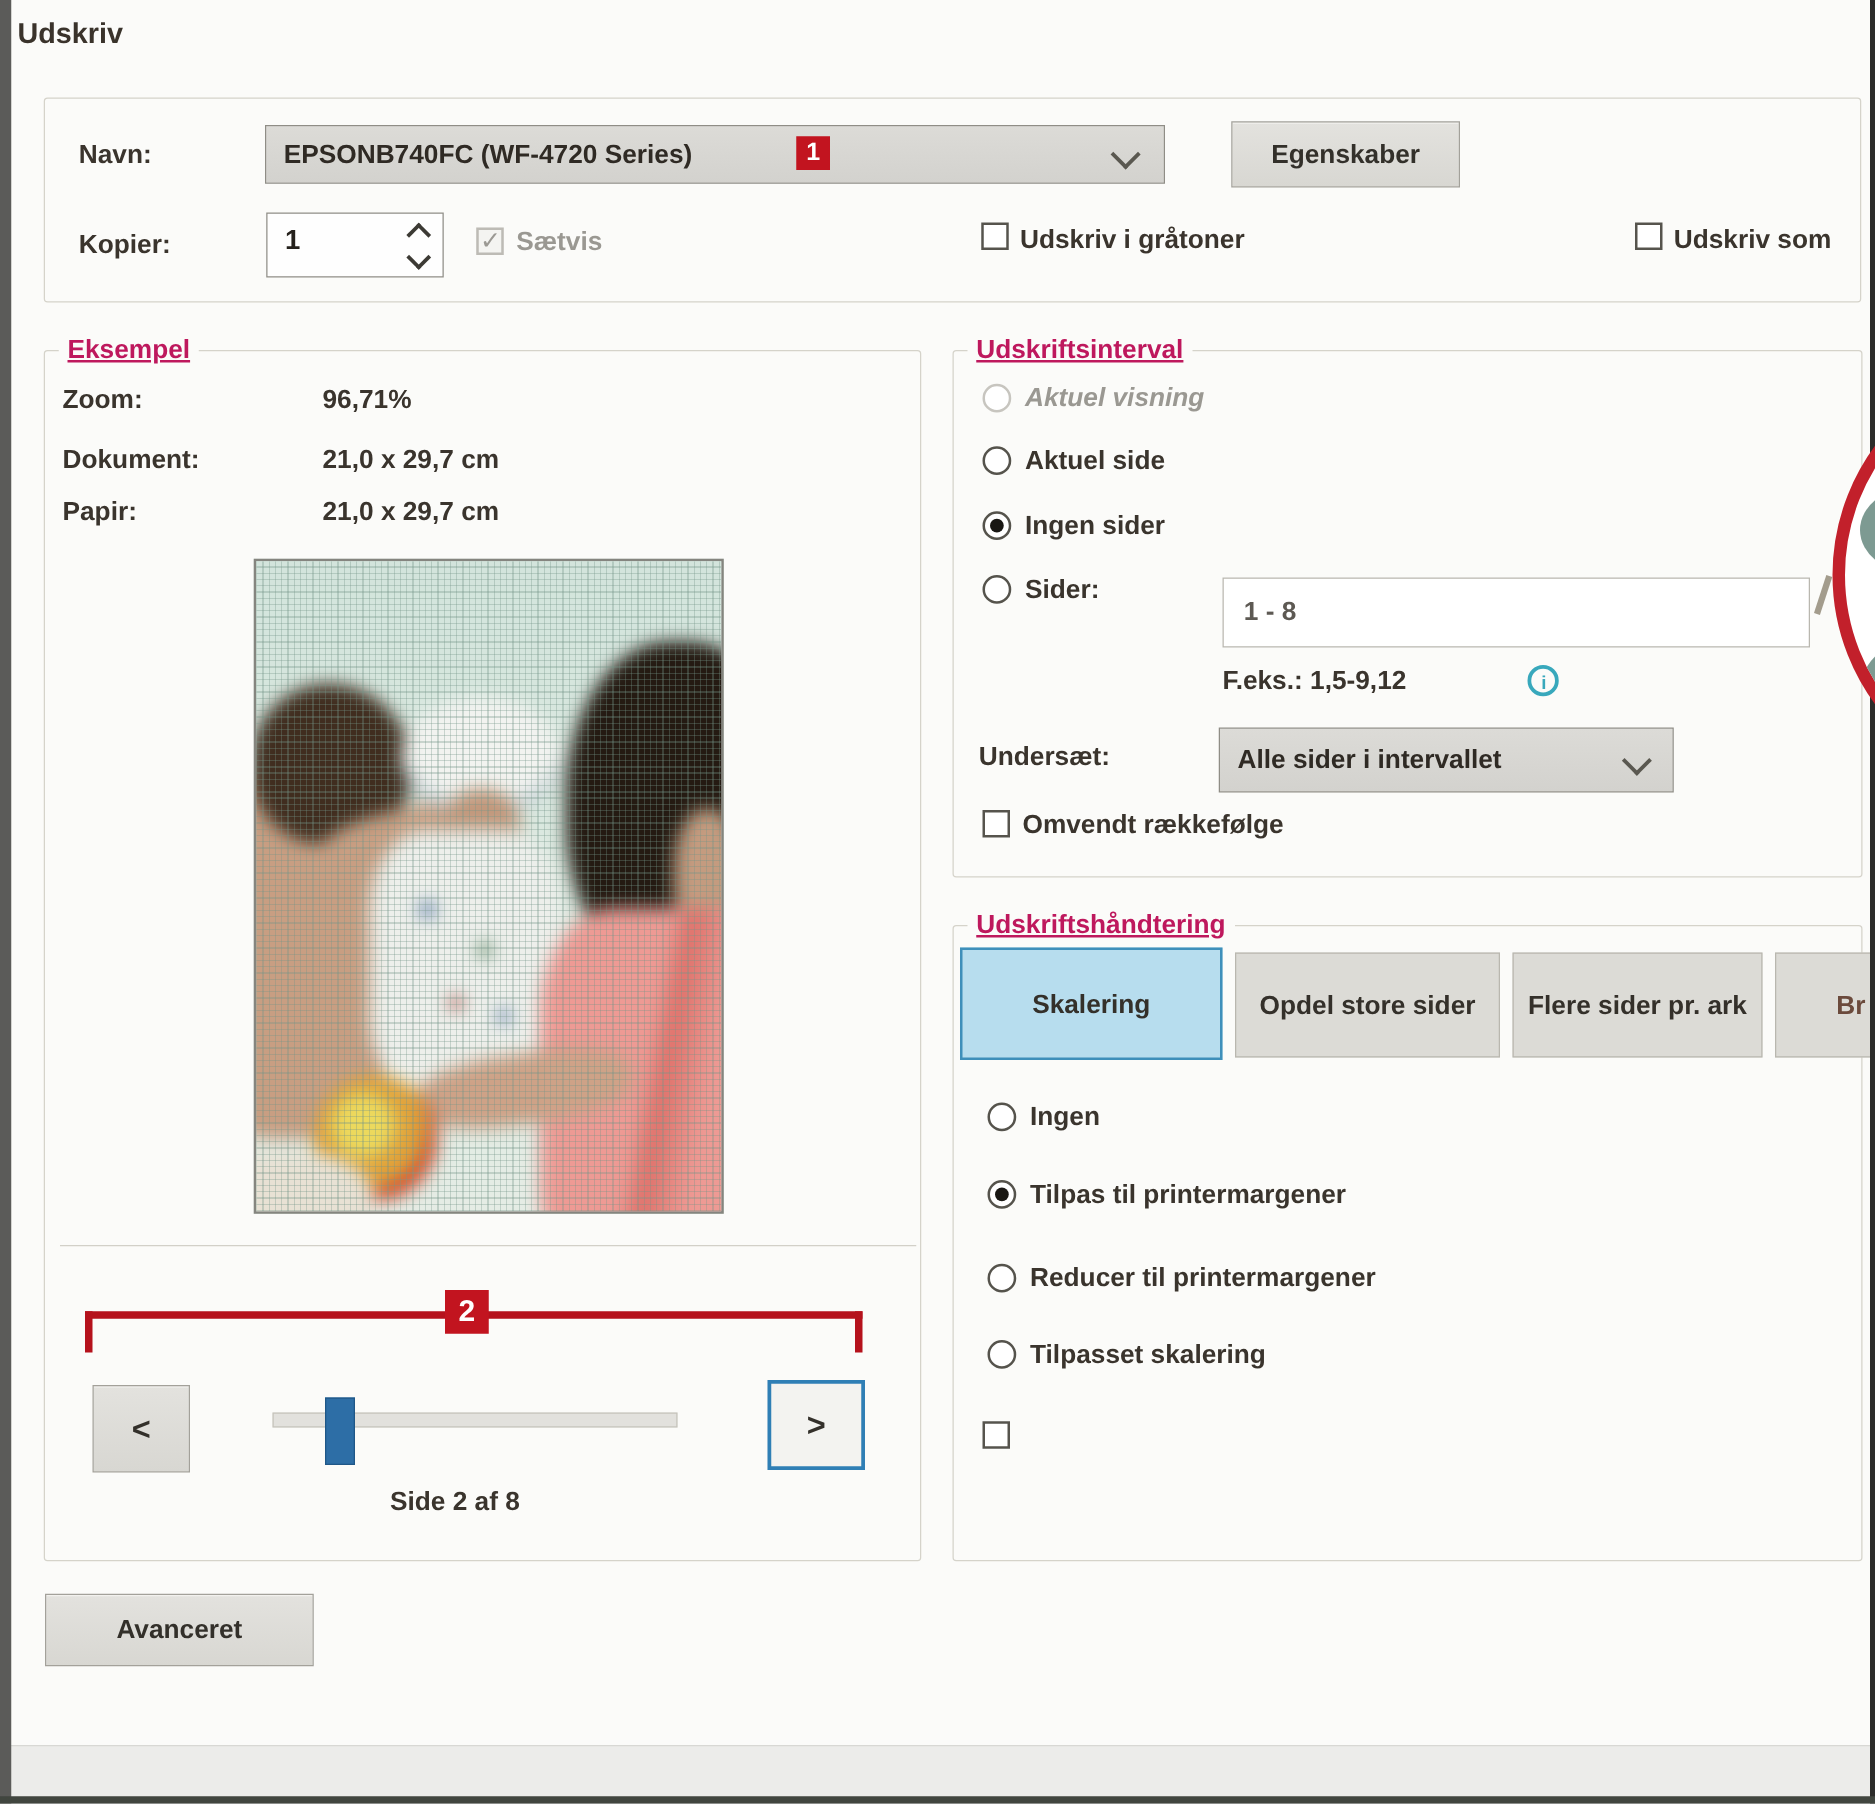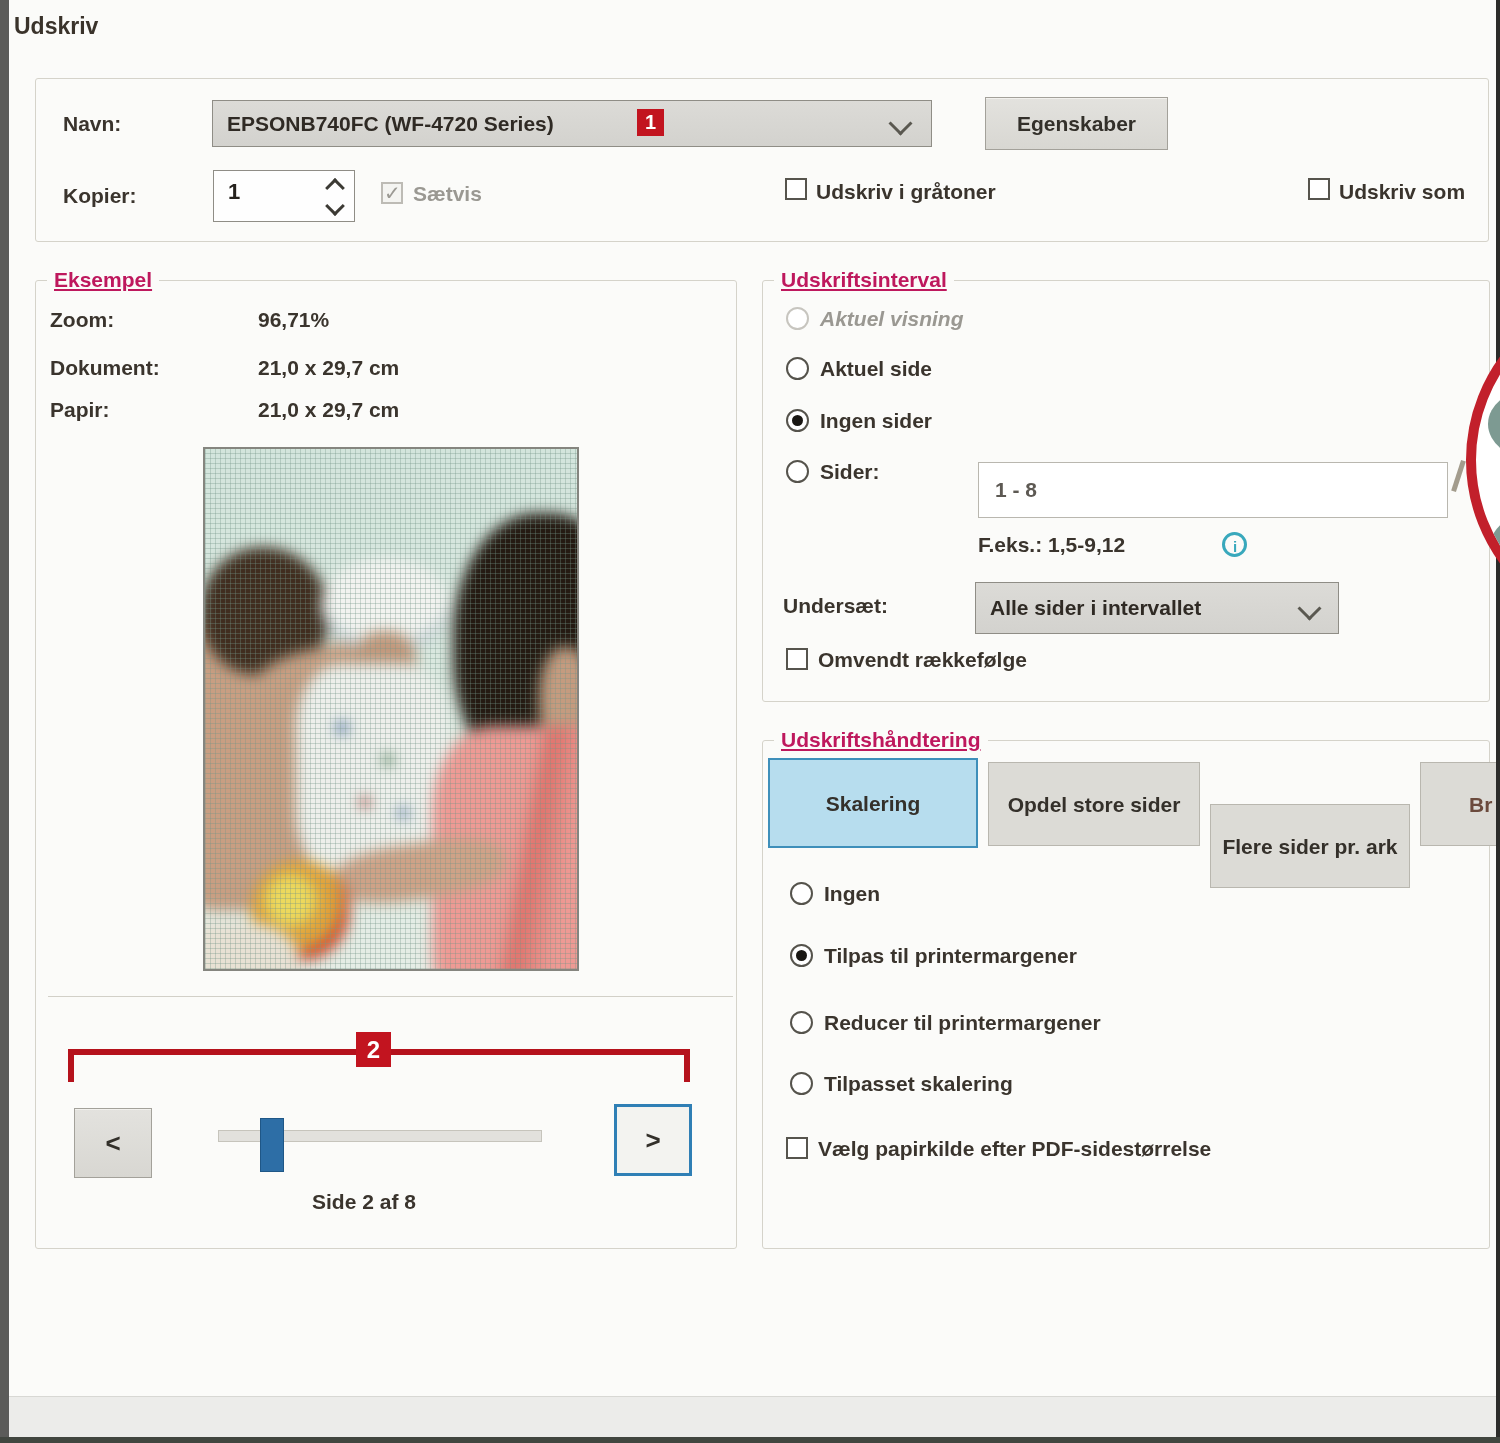--- a/index.html
+++ b/index.html
@@ -200,35 +200,35 @@
     <span class="chev" style="right:20px;top:17px;"></span>
   </div>
   <div class="checkbox" style="left:786px;top:648px;"></div>
   <div class="lbl" style="left:818px;top:648px;">Omvendt rækkefølge</div>
 
   <div class="groupbox" style="left:762px;top:740px;width:726px;height:507px;">
     <span class="grouplabel">Udskriftshåndtering</span>
   </div>
   <div class="tab" style="left:988px;top:762px;width:212px;height:84px;">Opdel store sider</div>
   <div class="tab selected" style="left:768px;top:758px;width:210px;height:90px;">Skalering</div>
-  <div class="tab" style="left:1210px;top:804px;width:200px;height:84px;">Flere sider pr. ark</div>
+  <div class="tab" style="left:1210px;top:762px;width:200px;height:84px;">Flere sider pr. ark</div>
   <div class="tab" style="left:1420px;top:762px;width:210px;height:84px;justify-content:flex-start;padding-left:48px;color:#6b4a3c;">Br</div>
 
   <div class="radio" style="left:790px;top:882px;"></div>
   <div class="lbl" style="left:824px;top:882px;">Ingen</div>
   <div class="radio checked" style="left:790px;top:944px;">
       <span class="dot"></span>
     </div>
   <div class="lbl" style="left:824px;top:944px;">Tilpas til printermargener</div>
   <div class="radio" style="left:790px;top:1011px;"></div>
   <div class="lbl" style="left:824px;top:1011px;">Reducer til printermargener</div>
   <div class="radio" style="left:790px;top:1072px;"></div>
   <div class="lbl" style="left:824px;top:1072px;">Tilpasset skalering</div>
   <div class="checkbox" style="left:786px;top:1137px;"></div>
-  <div class="lbl" style="left:818px;top:1137px;">Vælg papirkilde efter PDF-sidestørrelse</div>
-
+
+  <div class="btn" style="left:36px;top:1275px;width:215px;height:58px;">Avanceret</div>
 
   <div class="slash-mark"></div>
   <div class="callout">
     <div class="s1"></div>
     <div class="s2"></div>
   </div>
 </div>
 
 </body></html>

